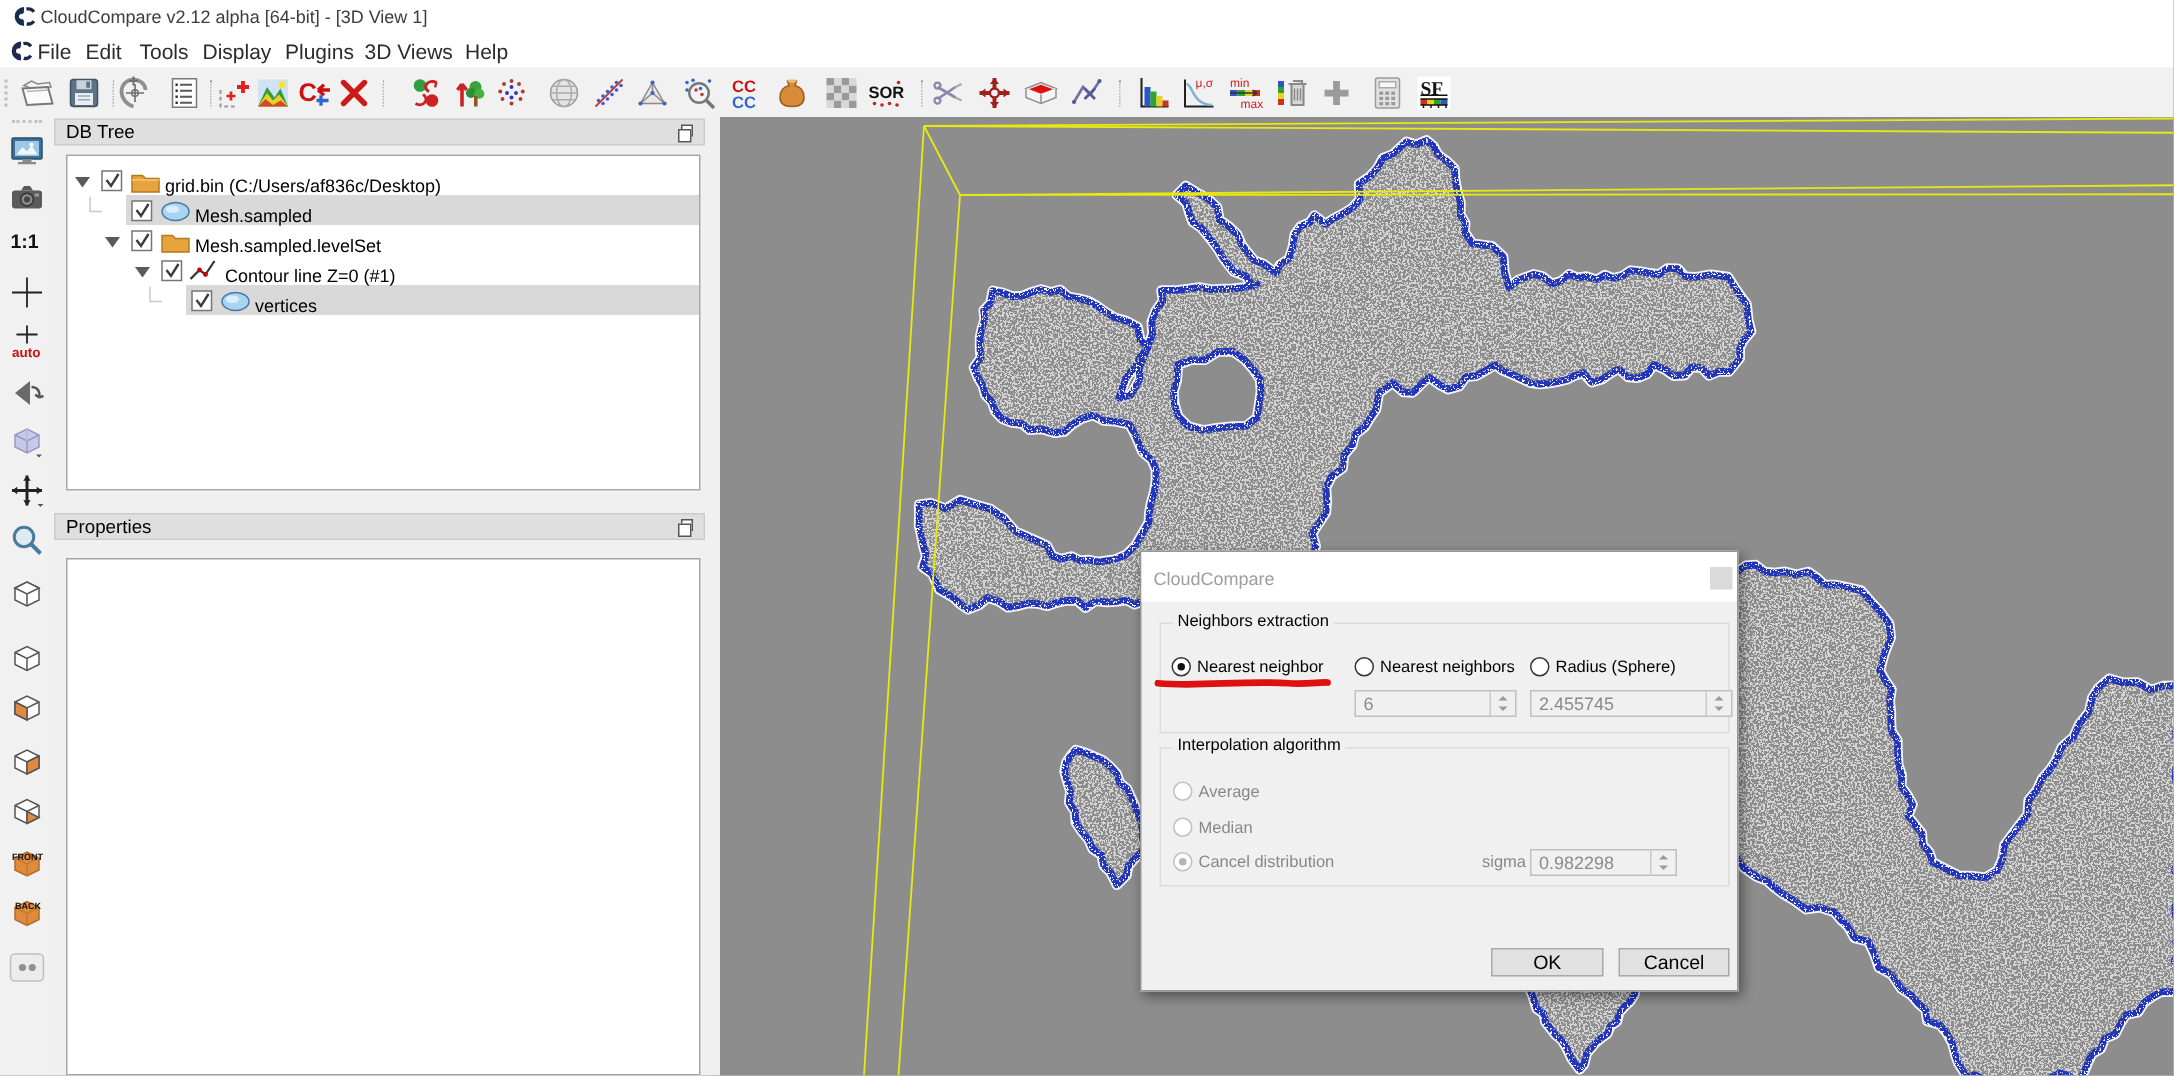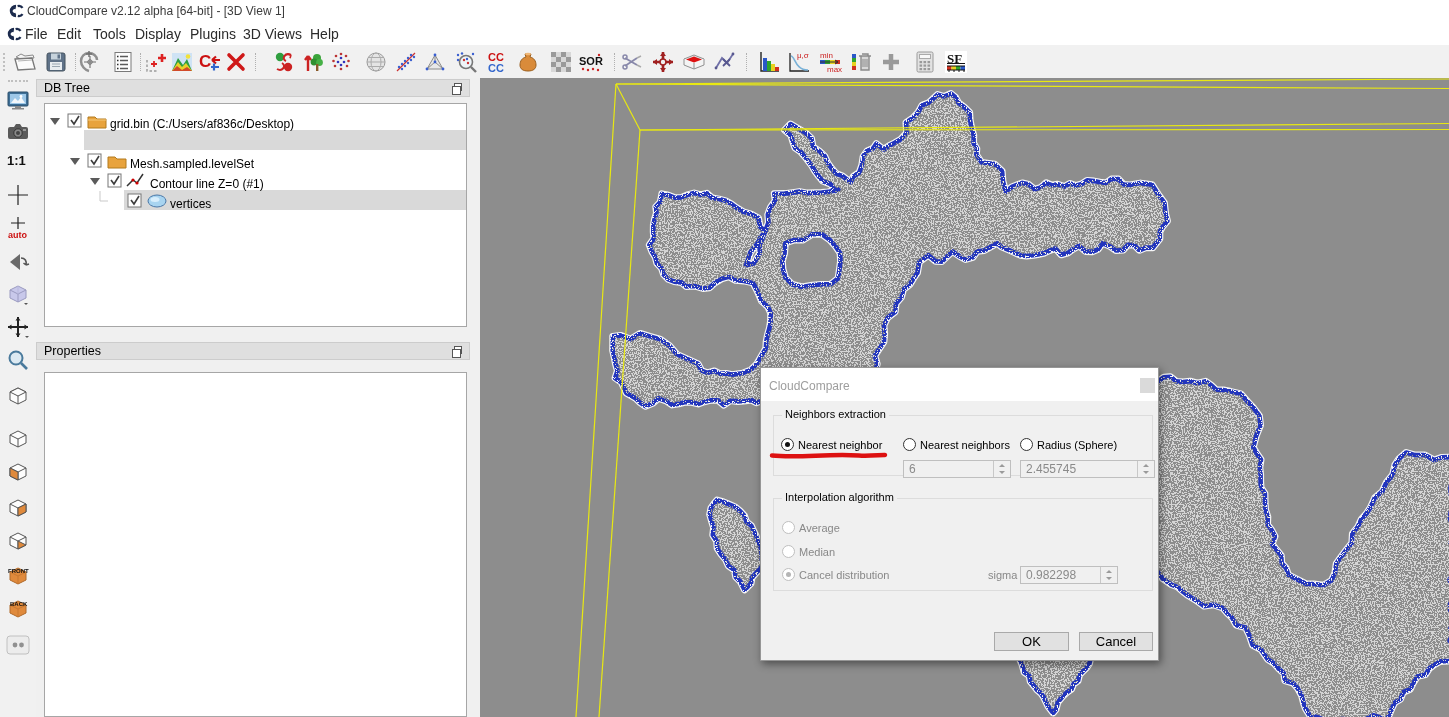--- a/index.html
+++ b/index.html
@@ -400,20 +400,27 @@
  <div class="hl" style="left:39px;top:26px;width:382px"></div>
  <div class="hl" style="left:79px;top:86px;width:342px"></div>
 
 <div class="trow" style="left:0px;top:7px"><svg width="411" height="20">
 <path d="M5,7 l10,0 l-5,7 z" fill="#5a5a5a"></path>
 <rect x="23" y="3" width="13" height="13" fill="#fff" stroke="#767676"></rect>
           <path d="M26,9 l3,4 l5,-8" stroke="#3c3c3c" stroke-width="1.6" fill="none"></path>
 <path d="M43,6 h7 l2,2 h9 v9 h-18 z" fill="#e8a33d" stroke="#b27a1e"></path>
           <path d="M43,9 h18 v0" stroke="#f5c97a"></path>
 </svg><span style="position:absolute;left:65px;top:3px">grid.bin (C:/Users/af836c/Desktop)</span></div>
+<div class="trow" style="left:0px;top:27px"><svg width="411" height="20">
+<path d="M15,0 v10 h8" stroke="#c9c9c9" fill="none"></path>
+<rect x="43" y="3" width="13" height="13" fill="#fff" stroke="#767676"></rect>
+          <path d="M46,9 l3,4 l5,-8" stroke="#3c3c3c" stroke-width="1.6" fill="none"></path>
+<ellipse cx="72" cy="10" rx="9" ry="6" fill="#a8d4f0" stroke="#4a78a8"></ellipse>
+          <ellipse cx="70" cy="8.5" rx="4.5" ry="2.5" fill="#d8eefc"></ellipse>
+</svg><span style="position:absolute;left:85px;top:3px">Mesh.sampled</span></div>
 <div class="trow" style="left:0px;top:47px"><svg width="411" height="20">
 <path d="M25,7 l10,0 l-5,7 z" fill="#5a5a5a"></path>
 <rect x="43" y="3" width="13" height="13" fill="#fff" stroke="#767676"></rect>
           <path d="M46,9 l3,4 l5,-8" stroke="#3c3c3c" stroke-width="1.6" fill="none"></path>
 <path d="M63,6 h7 l2,2 h9 v9 h-18 z" fill="#e8a33d" stroke="#b27a1e"></path>
 </svg><span style="position:absolute;left:85px;top:3px">Mesh.sampled.levelSet</span></div>
 <div class="trow" style="left:0px;top:67px"><svg width="411" height="20">
 <path d="M45,7 l10,0 l-5,7 z" fill="#5a5a5a"></path>
 <rect x="63" y="3" width="13" height="13" fill="#fff" stroke="#767676"></rect>
           <path d="M66,9 l3,4 l5,-8" stroke="#3c3c3c" stroke-width="1.6" fill="none"></path>
@@ -493,21 +500,21 @@
 <path d="M616,84 L640,130"></path>
 <path d="M616,84 L576,717"></path>
 <path d="M640,130 L599,717"></path>
 </g>
 </svg>
 <div id="dlg">
 <div class="title">
       <span class="tt">CloudCompare</span>
       <span class="cl"></span>
     </div>
-<div class="grp" style="top:47px;height:61px">
+<div class="grp" style="top:47px;height:74px">
       <span class="lbl">Neighbors extraction</span>
     </div>
 <span class="radio sel" style="left:20px;top:70px"></span>
     <span class="rlbl" style="left:37px;top:71px">Nearest neighbor</span>
 <span class="radio" style="left:142px;top:70px"></span>
     <span class="rlbl" style="left:159px;top:71px">Nearest neighbors</span>
 <span class="radio" style="left:259px;top:70px"></span>
     <span class="rlbl" style="left:276px;top:71px">Radius (Sphere)</span>
 <svg style="position:absolute;left:8px;top:81px" width="120" height="12" viewBox="0 0 120 12">
       <path d="M3,6.5 C30,9 60,4.5 90,6.5 C100,7.2 112,5.8 116,6" stroke="#dd1111" stroke-width="4.5" fill="none" stroke-linecap="round"></path>

